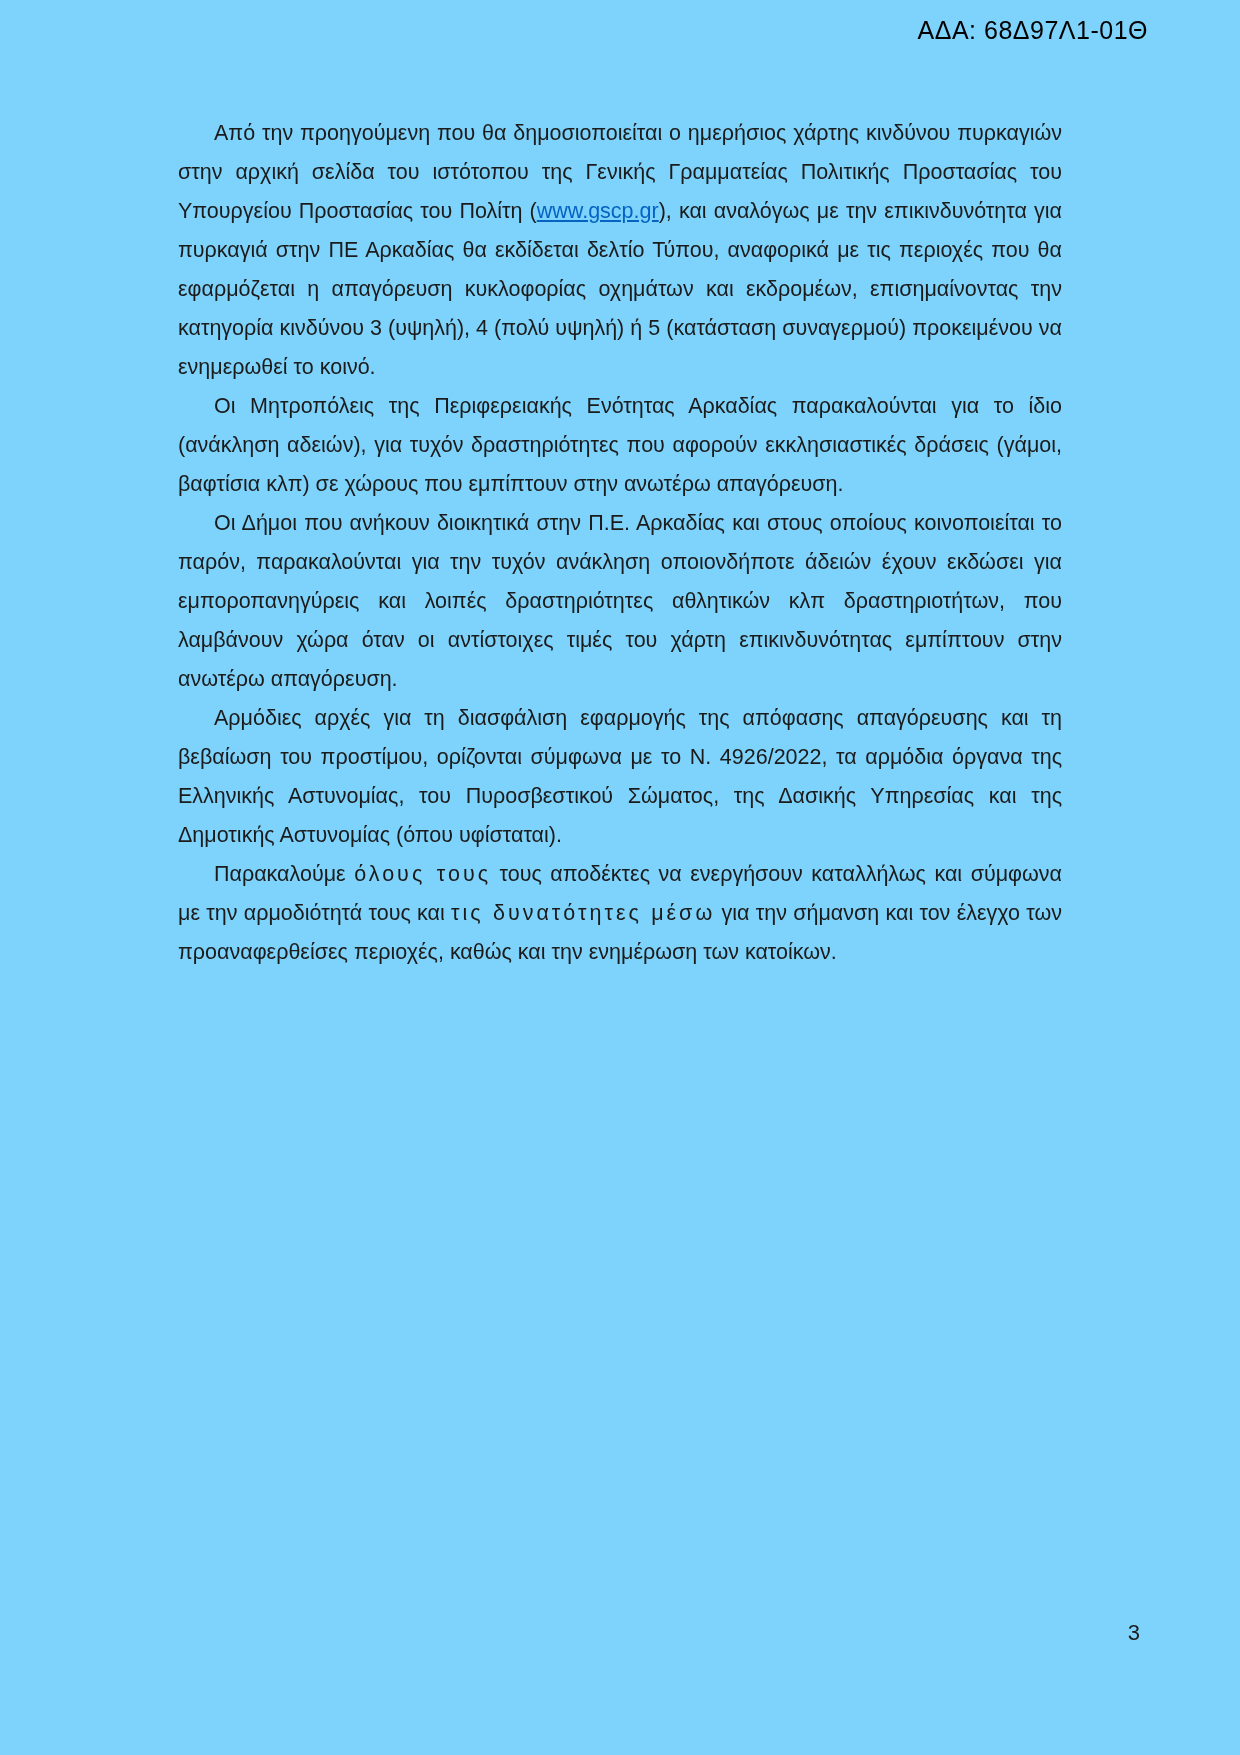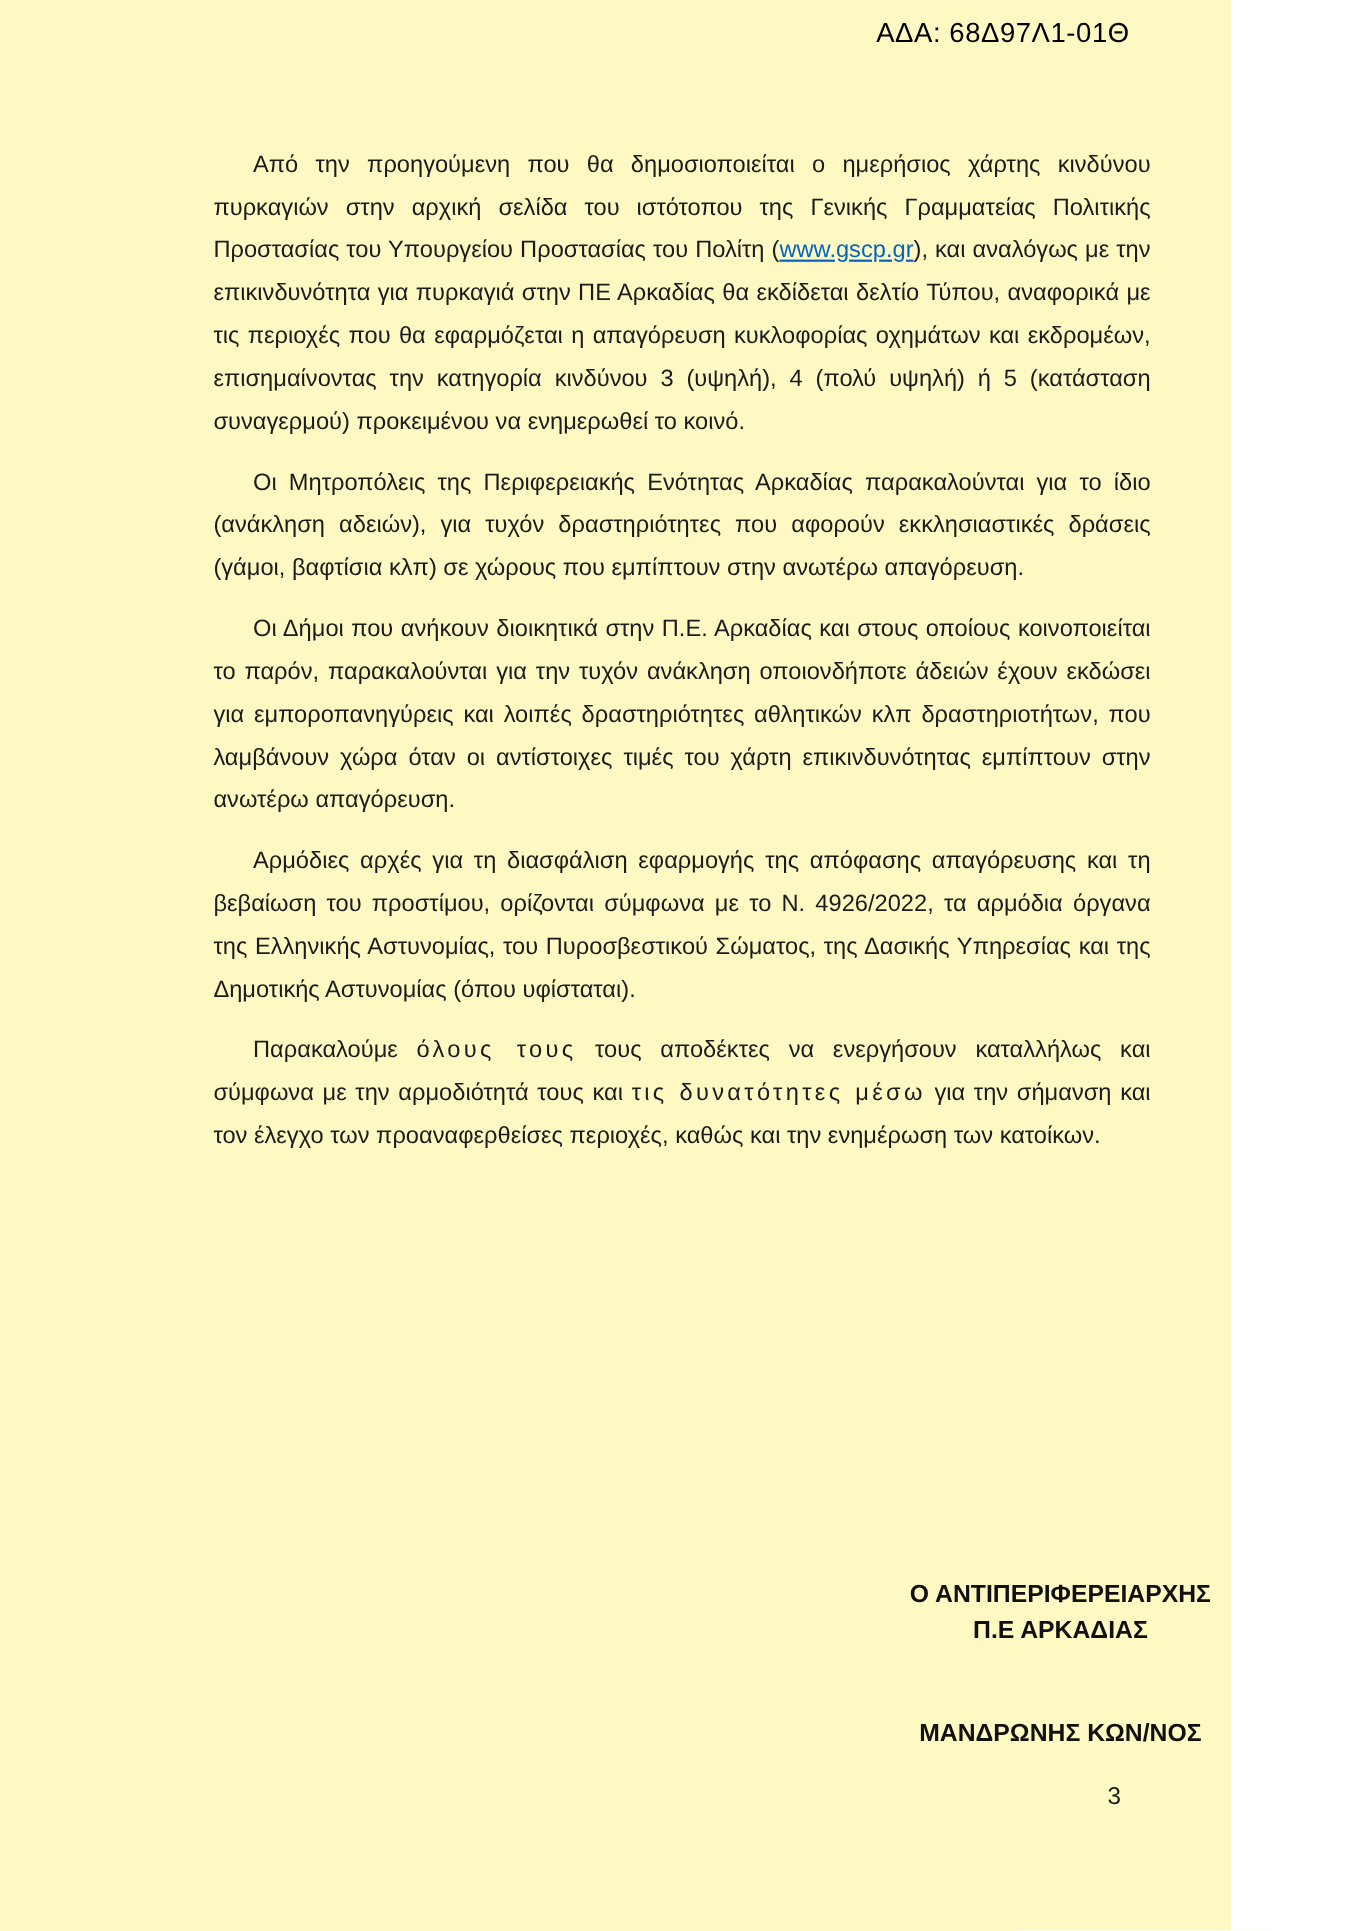--- a/index.html
+++ b/index.html
@@ -1,20 +1,20 @@
 <!DOCTYPE html>
 <html lang="el" style="--link-color: #0563C1;"><head>
 <meta charset="utf-8">
 <style>
   html, body { margin: 0; padding: 0; background: #ffffff; }
   .page {
     position: relative;
-    width: 1119px;
+    width: 1240px;
     height: 1755px;
-    background: #fef9c3;
+    background: #7dd3fc;
     font-family: "Liberation Sans", sans-serif;
     color: #000000;
     overflow: hidden;
   }
   .ada-header {
     position: absolute;
     top: 16px;
     right: 92px;
     font-size: 25px;
     letter-spacing: 0.5px;
@@ -25,21 +25,21 @@
     position: absolute;
     top: 114px;
     left: 178px;
     width: 884px;
     font-size: 21.5px;
     line-height: 39px;
     text-align: justify;
     color: #1b1b1b;
   }
   .doc-body p {
-    margin: 16px;
+    margin: 0;
     text-indent: 36px;
   }
   .doc-body .b { font-weight: normal; }
   .doc-body .sp { letter-spacing: 3px; }
   .doc-body a.link {
     color: var(--link-color, #0563C1);
     text-decoration: underline;
     cursor: pointer;
   }
   .signature {
@@ -73,21 +73,16 @@
   <div class="ada-header">ΑΔΑ: 68Δ97Λ1-01Θ</div>
 
   <div class="doc-body">
       <p><span>Από την προηγούμενη που θα δημοσιοποιείται ο ημερήσιος χάρτης κινδύνου πυρκαγιών στην αρχική σελίδα του ιστότοπου της Γενικής Γραμματείας Πολιτικής Προστασίας του Υπουργείου Προστασίας του Πολίτη (</span><a class="link" href="#">www.gscp.gr</a><span>), και αναλόγως με την επικινδυνότητα για πυρκαγιά στην ΠΕ Αρκαδίας θα εκδίδεται δελτίο Τύπου, αναφορικά με τις περιοχές που θα εφαρμόζεται η απαγόρευση κυκλοφορίας οχημάτων και εκδρομέων, επισημαίνοντας την κατηγορία  κινδύνου 3 (υψηλή),  4 (πολύ υψηλή) ή 5 (κατάσταση συναγερμού) προκειμένου να ενημερωθεί το κοινό.</span></p>
       <p><span>Οι Μητροπόλεις της Περιφερειακής Ενότητας Αρκαδίας παρακαλούνται για το ίδιο (ανάκληση αδειών), για τυχόν δραστηριότητες που αφορούν εκκλησιαστικές δράσεις (γάμοι, βαφτίσια κλπ) σε χώρους που εμπίπτουν στην ανωτέρω απαγόρευση.</span></p>
       <p><span>Οι Δήμοι που ανήκουν διοικητικά στην Π.Ε. Αρκαδίας και στους οποίους κοινοποιείται το παρόν, παρακαλούνται για την τυχόν ανάκληση οποιονδήποτε άδειών έχουν εκδώσει για εμποροπανηγύρεις και λοιπές δραστηριότητες αθλητικών κλπ δραστηριοτήτων, που λαμβάνουν χώρα όταν οι αντίστοιχες τιμές του χάρτη επικινδυνότητας εμπίπτουν στην ανωτέρω απαγόρευση.</span></p>
       <p><span>Αρμόδιες αρχές για τη διασφάλιση εφαρμογής της απόφασης απαγόρευσης και τη βεβαίωση του προστίμου, ορίζονται σύμφωνα με το Ν. 4926/2022, τα αρμόδια όργανα της </span><span class="b">Ελληνικής Αστυνομίας</span><span>, του </span><span class="b">Πυροσβεστικού Σώματος</span><span>, της </span><span class="b">Δασικής Υπηρεσίας</span><span> και της </span><span class="b">Δημοτικής Αστυνομίας</span><span> (όπου υφίσταται).</span></p>
       <p><span>Παρακαλούμε </span><span class="sp">όλους τους</span><span> τους αποδέκτες να ενεργήσουν καταλλήλως και σύμφωνα με την αρμοδιότητά τους και </span><span class="sp">τις δυνατότητες μέσω</span><span> για την σήμανση και τον έλεγχο των προαναφερθείσες περιοχές, καθώς και την ενημέρωση των κατοίκων.</span></p>
     </div>
 
-  <div class="signature">
-    <div>Ο ΑΝΤΙΠΕΡΙΦΕΡΕΙΑΡΧΗΣ</div>
-    <div>Π.Ε ΑΡΚΑΔΙΑΣ</div>
-    <div class="sig-name">ΜΑΝΔΡΩΝΗΣ ΚΩΝ/ΝΟΣ</div>
-  </div>
 
   <div class="page-number">3</div>
 
 </div>
 
 </body></html>

